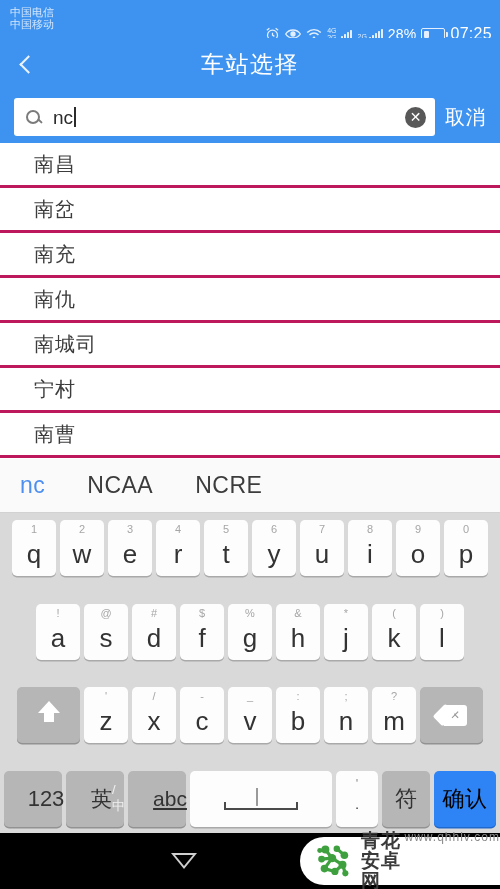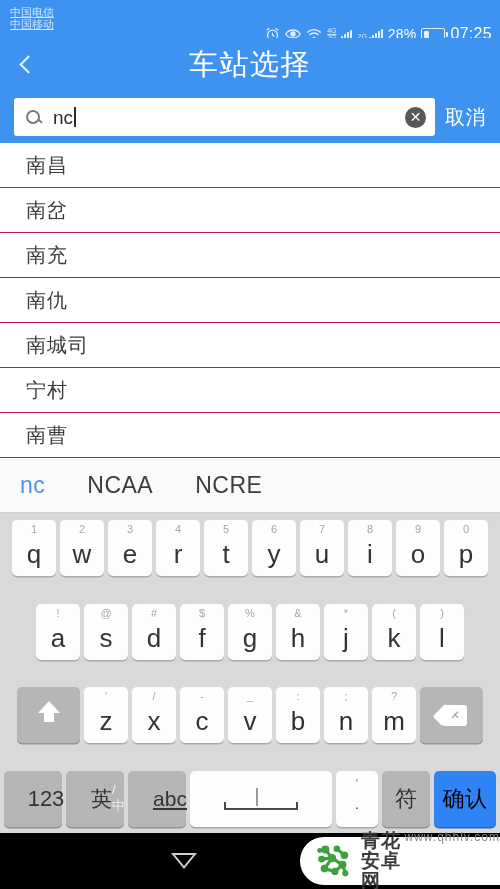--- a/index.html
+++ b/index.html
@@ -8,61 +8,61 @@
     font-family: "Liberation Sans", "DejaVu Sans", sans-serif;
     background: #ffffff;
     overflow: hidden;
   }
   #app { width: 500px; height: 889px; position: relative; display: flex; flex-direction: column; }
 
   
   .statusbar {
     height: 38px; background: #3e93f0; color: #cfe3fb;
     display: flex; align-items: center; padding: 0 8px 0 10px;
-    flex: 0 0 38px; position: relative; text-decoration: underline;
+    flex: 0 0 38px; position: relative;
   }
   .carriers { display: flex; flex-direction: column; line-height: 1.08; font-size: 11px; color: #d5e7fc; }
   .status-right { margin-left: auto; display: flex; align-items: center; gap: 5px; margin-top: 30px; }
   .sb-icon { display: inline-flex; align-items: center; }
   .sig-group { display: flex; align-items: flex-end; gap: 2px; }
   .sig-label { display: flex; flex-direction: column; font-size: 7px; line-height: 1.05; color: #e3effd; }
   .bars { display: flex; align-items: flex-end; gap: 1px; height: 12px; }
   .bars i { width: 2px; background: #e3effd; display: block; border-radius: .5px; }
   .bars i:nth-child(1){height:3px}.bars i:nth-child(2){height:5px}
   .bars i:nth-child(3){height:7px}.bars i:nth-child(4){height:9px}.bars i:nth-child(5){height:11px}
   .batt-pct { font-size: 14px; color: #ffffff; letter-spacing: .2px; }
   .battery { width: 24px; height: 12px; border: 1.6px solid #e3effd; border-radius: 2px; position: relative; display: flex; align-items: center; padding: 1.5px; }
   .battery:after { content:""; position:absolute; right:-4px; top:3px; width:2.5px; height:5px; background:#e3effd; border-radius:0 1px 1px 0; }
   .battery span { display:block; height: 100%; width: 28%; background: #e3effd; border-radius: 1px; }
   .clock { font-size: 16px; color: #ffffff; letter-spacing: .3px; }
 
   
   .header { background: #3e93f0; flex: 0 0 53px; display: flex; align-items: center; position: relative; }
   .back-btn { width: 52px; height: 53px; display: flex; align-items: center; justify-content: center; }
   .chev { width: 13px; height: 13px; border-left: 2.6px solid #eaf3fe; border-bottom: 2.6px solid #eaf3fe; transform: rotate(45deg); margin-left: 4px; }
-  .page-title { position: absolute; left: 0; right: 0; text-align: center; color: #ffffff; font-size: 29px; letter-spacing: 1.5px; pointer-events: none; }
+  .page-title { position: absolute; left: 0; right: 0; text-align: center; color: #ffffff; font-size: 23px; letter-spacing: 1.5px; pointer-events: none; }
 
   
   .searchrow { background: #3e93f0; flex: 0 0 52px; display: flex; align-items: center; padding: 0 6px 0 14px; }
   .searchbox {
     flex: 1; height: 38px; background: #ffffff; border-radius: 3px;
     display: flex; align-items: center; padding: 0 9px 0 12px;
   }
   .mag { width: 14px; height: 14px; border: 2px solid #7b7b7b; border-radius: 50%; position: relative; flex: 0 0 auto; }
   .mag:after { content:""; position:absolute; width:6px; height:2px; background:#7b7b7b; transform: rotate(45deg); right:-5px; bottom:0px; border-radius:1px; }
   .sv-wrap { flex: 1; display: flex; align-items: center; margin-left: 13px; }
   .search-value { font-size: 19px; color: #2b2b2b; line-height: 1; }
   .caret { width: 1.6px; height: 20px; background: #2b2b2b; margin-left: 1px; }
   .clear-btn { width: 21px; height: 21px; border-radius: 50%; background: #585858; display: flex; align-items: center; justify-content: center; flex: 0 0 auto; }
   .clear-btn span { color: #ffffff; font-size: 14px; line-height: 1; font-weight: bold; transform: translateY(-.5px); }
   .cancel-btn { color: #ffffff; font-size: 20px; padding: 0 8px 0 10px; letter-spacing: .5px; }
 
   
   .results { background: #ffffff; flex: 0 0 316px; overflow: hidden; }
-  .res-row { height: 45px; display: flex; align-items: center; padding-left: 26px; border-bottom: 1px solid #be185d; }
+  .res-row { height: 45px; display: flex; align-items: center; padding-left: 34px; border-bottom: 3px solid #be185d; }
   .res-row span { font-size: 20px; color: #3c3c3c; letter-spacing: 1px; }
 
   
   .candbar { flex: 0 0 54px; background: #fafafa; display: flex; align-items: center; padding-left: 20px; border-bottom: 1px solid #d2d2d2; }
   .cand { font-size: 23px; color: #3c3c3c; margin-right: 42px; letter-spacing: .5px; }
   .cand.active { color: #4d8ff0; }
 
   
   .keyboard { background: #d9d9d9; flex: 1 1 auto; display: flex; flex-direction: column; justify-content: space-between; padding: 7px 4px 6px; }
   .krow { display: flex; align-items: center; justify-content: center; gap: 4px; }

